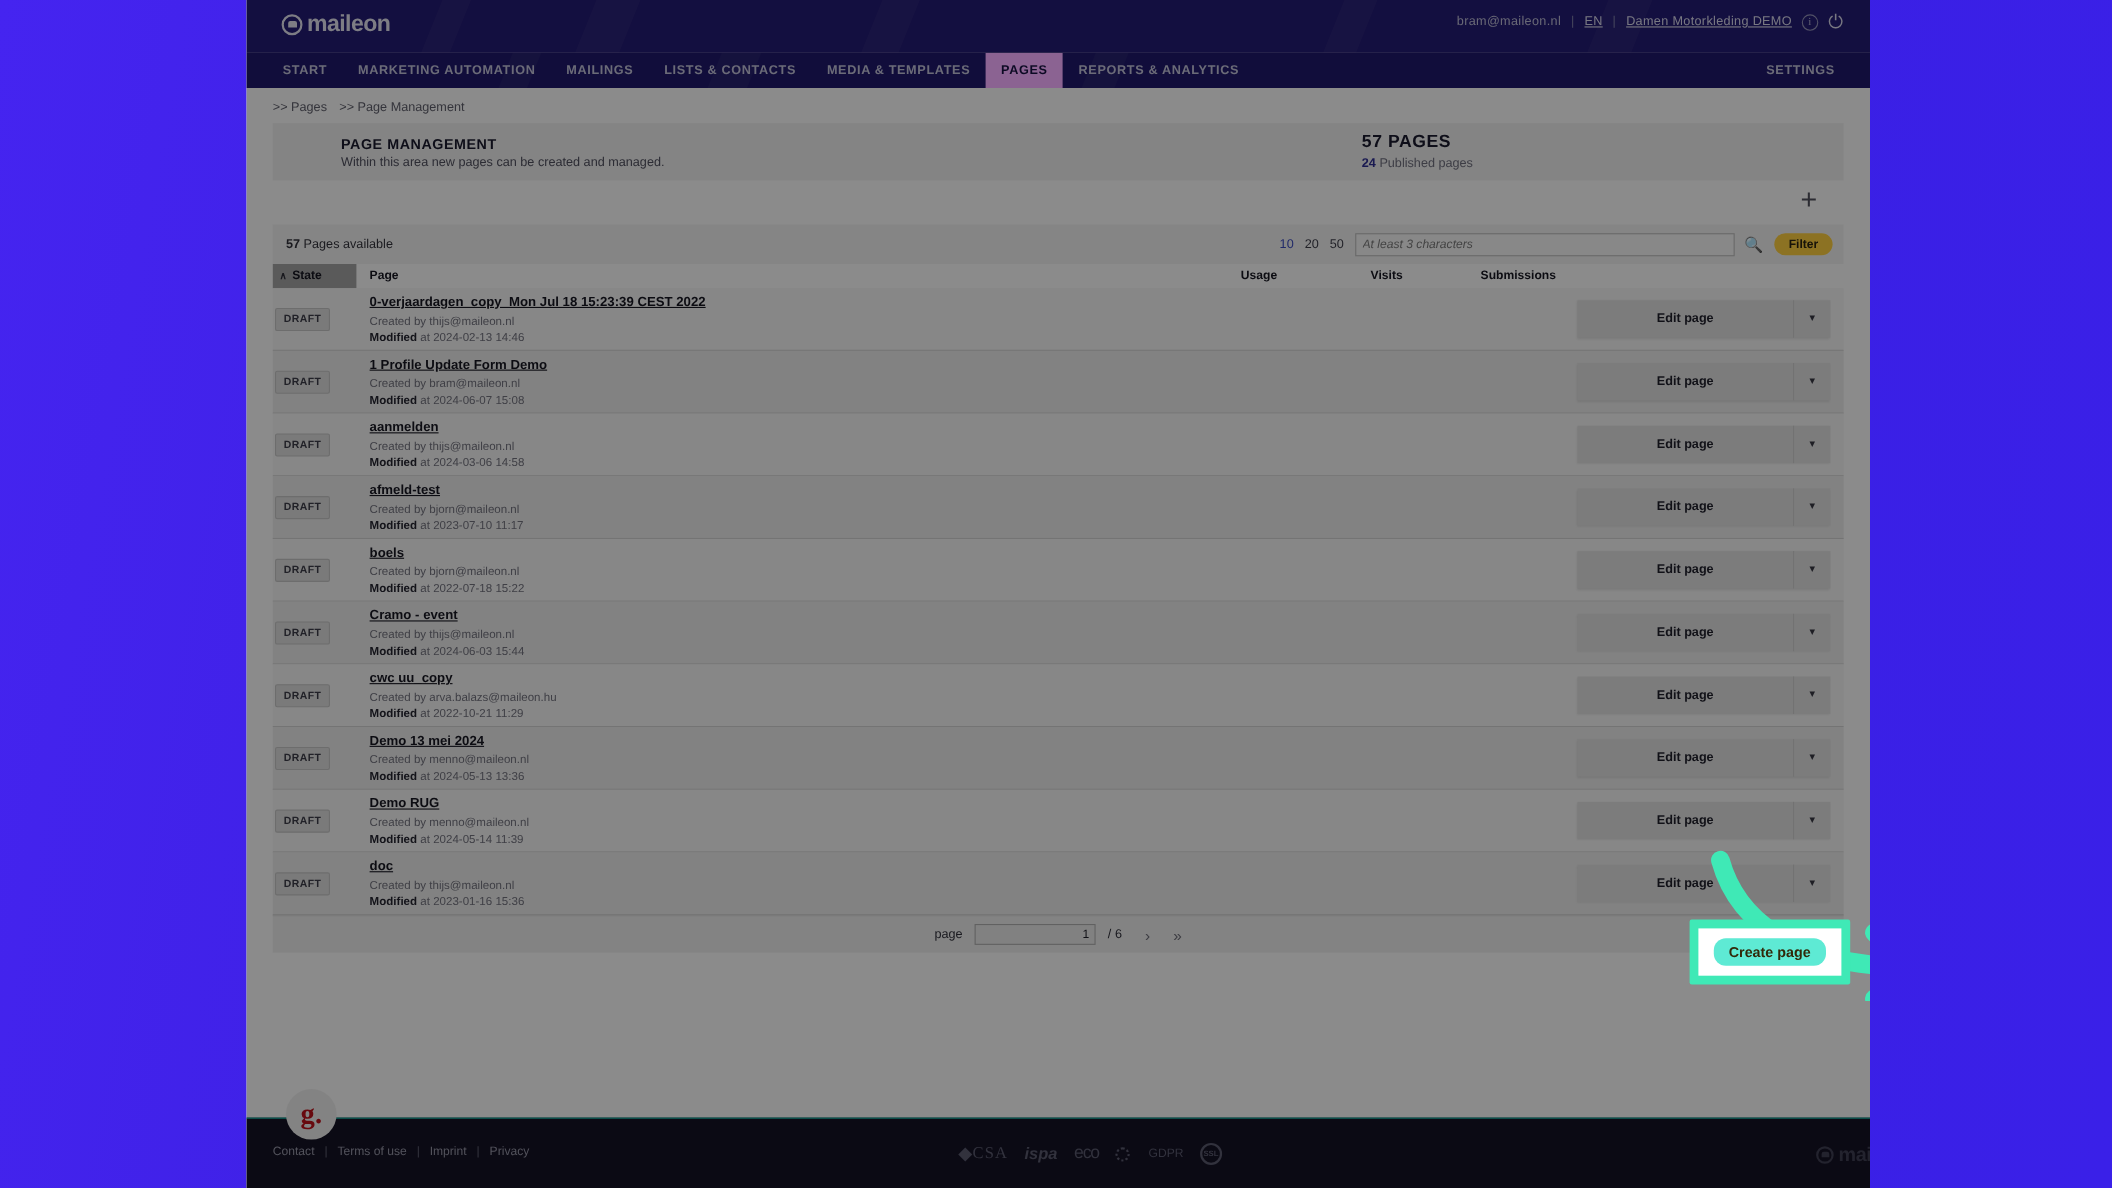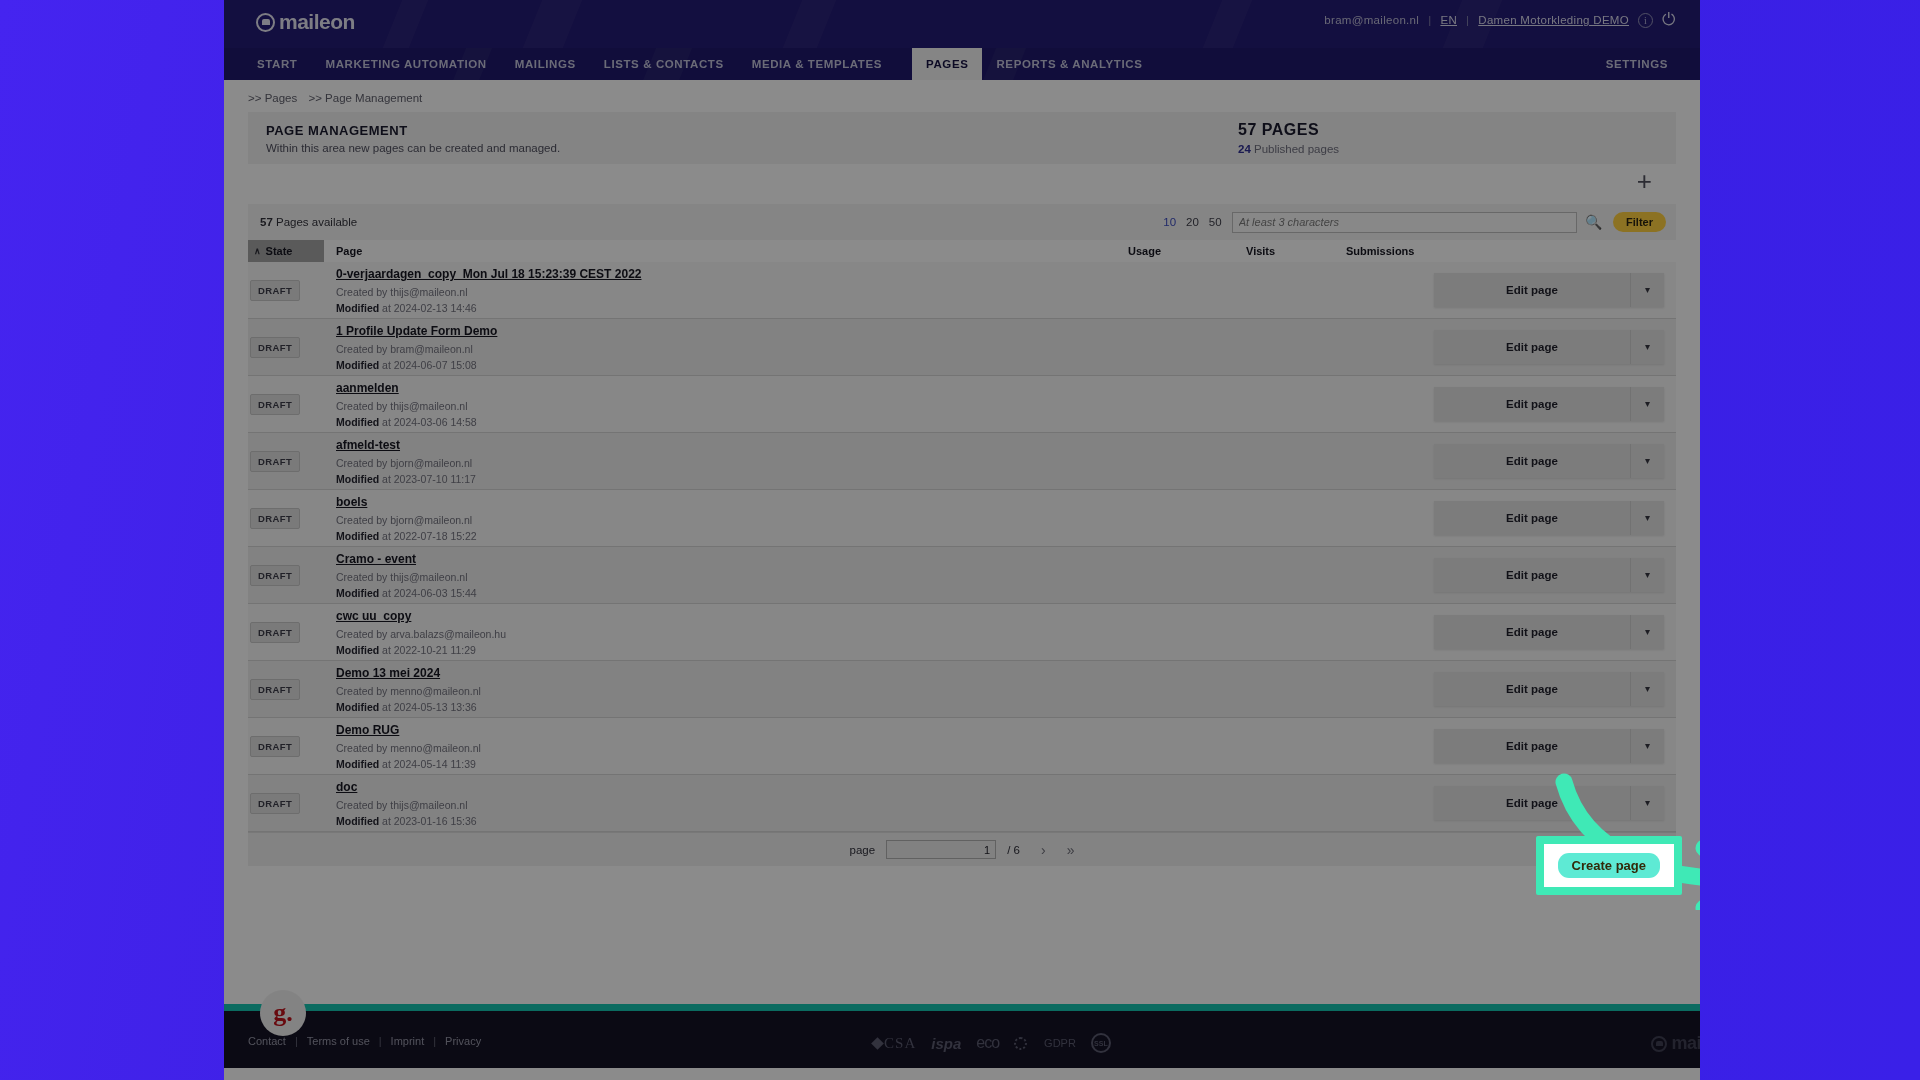--- a/index.html
+++ b/index.html
@@ -89,40 +89,40 @@
     transform: skewX(-22deg);
   }
   .nav-item {
     position: relative;
     display: flex; align-items: center;
     padding: 0 14px;
     font-size: 11.5px; font-weight: bold; letter-spacing: .6px;
     color: #b9b9cf; white-space: nowrap;
   }
   .nav-item.first { margin-left: 19px; }
-  .nav-item.active { background: #e5e5e5; color: #16123f; margin-left: 16px; }
+  .nav-item.active { background: #f0abfc; color: #16123f; }
   #nav .spacer { flex: 1; }
   .nav-item.right { margin-right: 18px; }
 
   
   #breadcrumb {
     padding: 12px 0 8px 24px;
     font-size: 11.5px; color: #5a5a66;
   }
   #breadcrumb span { margin-right: 8px; }
 
   
   #titleblock {
     margin: 0 24px;
     background: #e3e3e3;
     height: 52px;
     display: flex; align-items: center;
     padding: 0 18px;
   }
-  #titleblock .left { flex: 1; }
+  #titleblock .left { flex: 1; margin-left: 44px; }
   #titleblock h1 {
     font-size: 13px; font-weight: bold; color: #19192b; letter-spacing: .5px;
   }
   #titleblock .sub {
     font-size: 11.5px; color: #4c4c5a; margin-top: 4px;
   }
   #titleblock .right { width: 420px; }
   #titleblock .right .count {
     font-size: 16px; font-weight: bold; color: #19192b; letter-spacing: .5px;
   }
@@ -276,23 +276,23 @@
   
   #arrow {
     position: absolute;
     left: 1320px; top: 760px;
     width: 260px; height: 150px;
     z-index: 65; pointer-events: none;
   }
 
   
   #footer {
-    position: absolute; left: 0; bottom: 12px; width: 1536px; height: 64px;
+    position: absolute; left: 0; bottom: 0; width: 1536px; height: 64px;
     background: #141223;
-    border-top: 7px solid #14b8a6;
+    border-top: 1px solid #14b8a6;
   }
   #footer .links {
     position: absolute; left: 24px; top: 24px;
     font-size: 11px; color: #8e8e9e;
     display: flex; gap: 9px;
   }
   #footer .links span.sep { color: #5b5b6c; }
   #footer .certs {
     position: absolute; left: 0; right: 0; top: 22px;
     display: flex; justify-content: center; align-items: center; gap: 15px;

